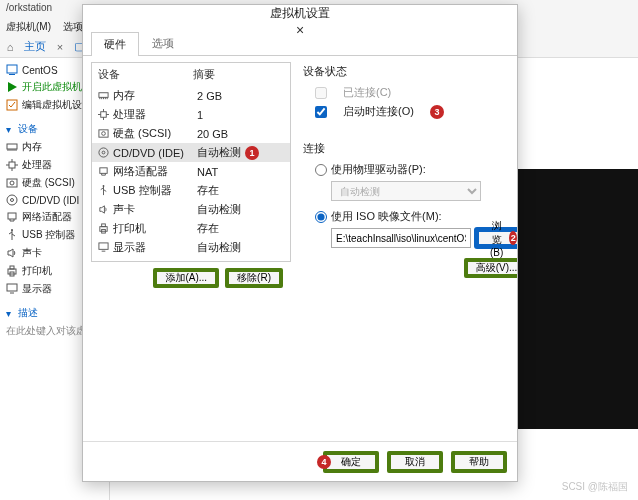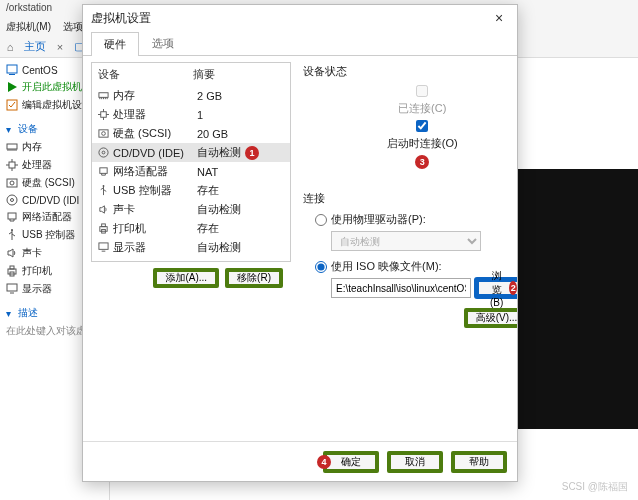--- a/index.html
+++ b/index.html
@@ -20,21 +20,21 @@
 .tree-item.group { color: #0b64c4; font-weight: 500; }
 .tree-icon { width: 12px; height: 12px; flex: 0 0 12px; }
 
 .vm-surface { flex: 1; background: #fff; display: flex; align-items: center; justify-content: center; }
 .vm-black { width: 100%; height: 260px; background: #111; margin-top: 40px; }
 
 .watermark { position: absolute; bottom: 6px; right: 10px; font-size: 10px; color: rgba(0,0,0,.25); }
 
 
 .dialog { position: absolute; left: 82px; top: 4px; width: 436px; height: 478px; background: #fff; border: 1px solid #bbb; box-shadow: 0 4px 16px rgba(0,0,0,.25); display: flex; flex-direction: column; }
-.dlg-title { height: 26px; display: flex; align-items: center; justify-content: space-between; padding: 0 8px; font-size: 12px; }
+.dlg-title { height: 26px; display: flex; align-items: center; justify-content: space-between; padding: 0 8px; font-size: 12px; flex-direction: column; }
 .dlg-close { width: 20px; height: 20px; display: flex; align-items: center; justify-content: center; font-size: 14px; color: #333; }
 .dlg-tabs { display: flex; padding: 0 8px; border-bottom: 1px solid #ccc; }
 .dlg-tab { padding: 4px 12px; font-size: 11px; border: 1px solid transparent; border-bottom: none; }
 .dlg-tab.active { border-color: #ccc; background: #fff; position: relative; top: 1px; }
 .dlg-tab.inactive { color: #666; }
 
 .dlg-body { flex: 1; display: flex; padding: 6px 8px; gap: 8px; overflow: hidden; }
 .dev-list { flex: 0 0 200px; border: 1px solid #ccc; display: flex; flex-direction: column; }
 .dev-head { display: flex; padding: 4px 6px; font-size: 11px; color: #333; }
 .dev-head .c1 { flex: 0 0 95px; }
@@ -42,21 +42,21 @@
 .dev-rows { flex: 1; overflow: hidden; }
 .dev-row { display: flex; padding: 2px 6px; font-size: 11px; align-items: center; gap: 4px; }
 .dev-row .c1 { flex: 0 0 95px; display: flex; align-items: center; gap: 4px; overflow: hidden; white-space: nowrap; }
 .dev-row .c2 { flex: 1; display: flex; align-items: center; gap: 4px; white-space: nowrap; }
 .dev-row.sel { background: #e5e5e5; }
 .dev-icon { width: 11px; height: 11px; flex: 0 0 11px; }
 .badge { width: 14px; height: 14px; border-radius: 50%; background: #c62828; color: #fff; font-size: 9px; display: inline-flex; align-items: center; justify-content: center; font-weight: bold; }
 
 .right-pane { flex: 1; padding: 2px 4px; font-size: 11px; }
 .grp-title { font-size: 11px; margin-bottom: 4px; }
-.chk-row { display: flex; align-items: center; gap: 4px; padding: 2px 0 2px 12px; flex-direction: column; }
+.chk-row { display: flex; align-items: center; gap: 16px; padding: 2px 0 2px 12px; }
 .chk-row input[type=checkbox] { width: 12px; height: 12px; accent-color: #0b64c4; }
 .radio-row { display: flex; align-items: center; gap: 4px; padding: 2px 0 2px 12px; }
 .radio-row input[type=radio] { width: 12px; height: 12px; accent-color: #0b64c4; }
 .sub-input { margin: 2px 0 6px 28px; display: flex; gap: 4px; align-items: center; }
 .sub-input select, .sub-input input { height: 20px; font-size: 10px; padding: 0 4px; border: 1px solid #aaa; }
 .sub-input select { width: 150px; background: #f4f4f4; color: #888; }
 .sub-input input { width: 140px; }
 .btn { height: 20px; padding: 0 8px; font-size: 10px; border: 4px solid #4d7c0f; background: #f6f6f6; border-radius: 2px; display: inline-flex; align-items: center; gap: 3px; }
 .btn.highlight { border-color: #0b64c4; box-shadow: 0 0 0 1px #0b64c4; }
 .adv-row { display: flex; justify-content: flex-end; margin-top: 10px; }

